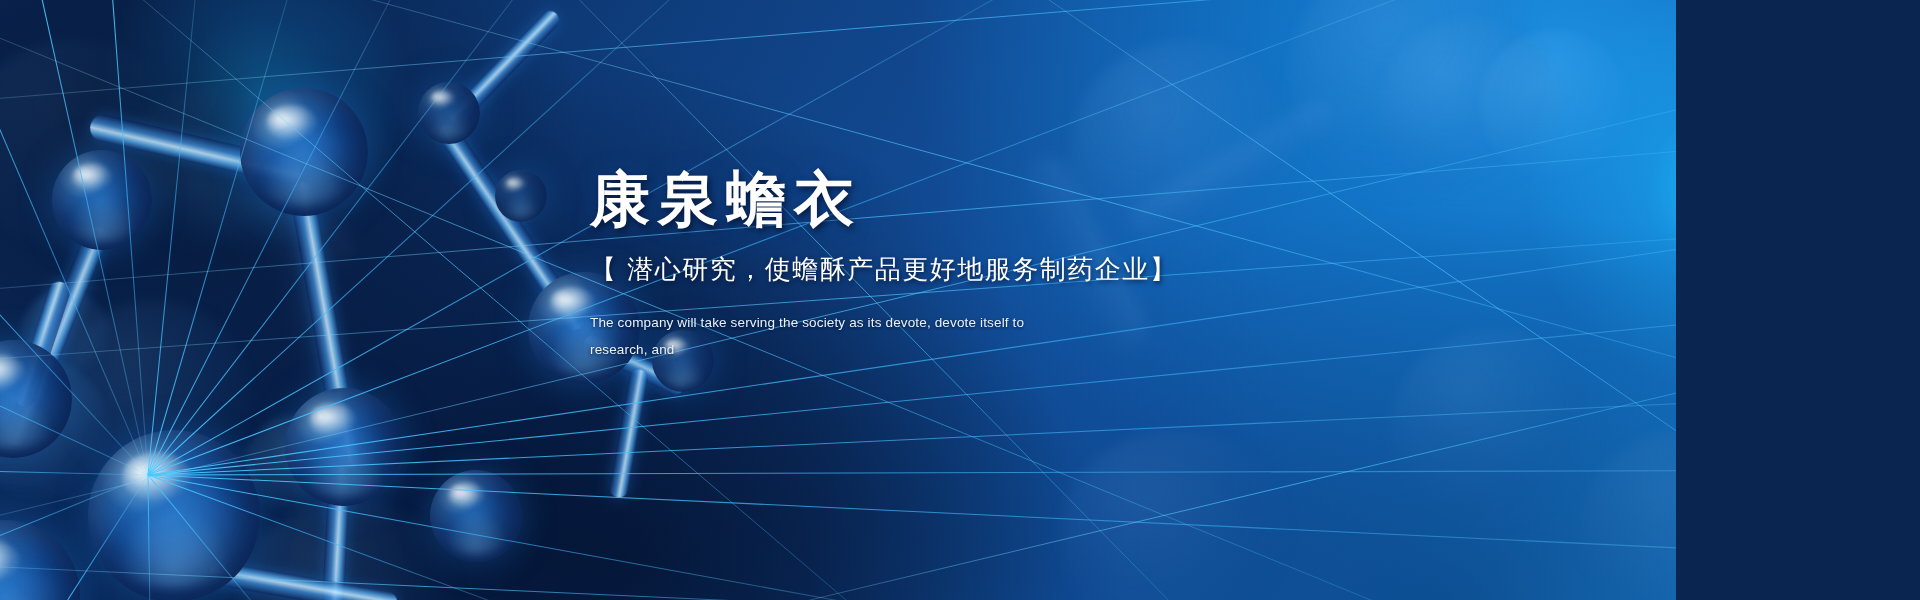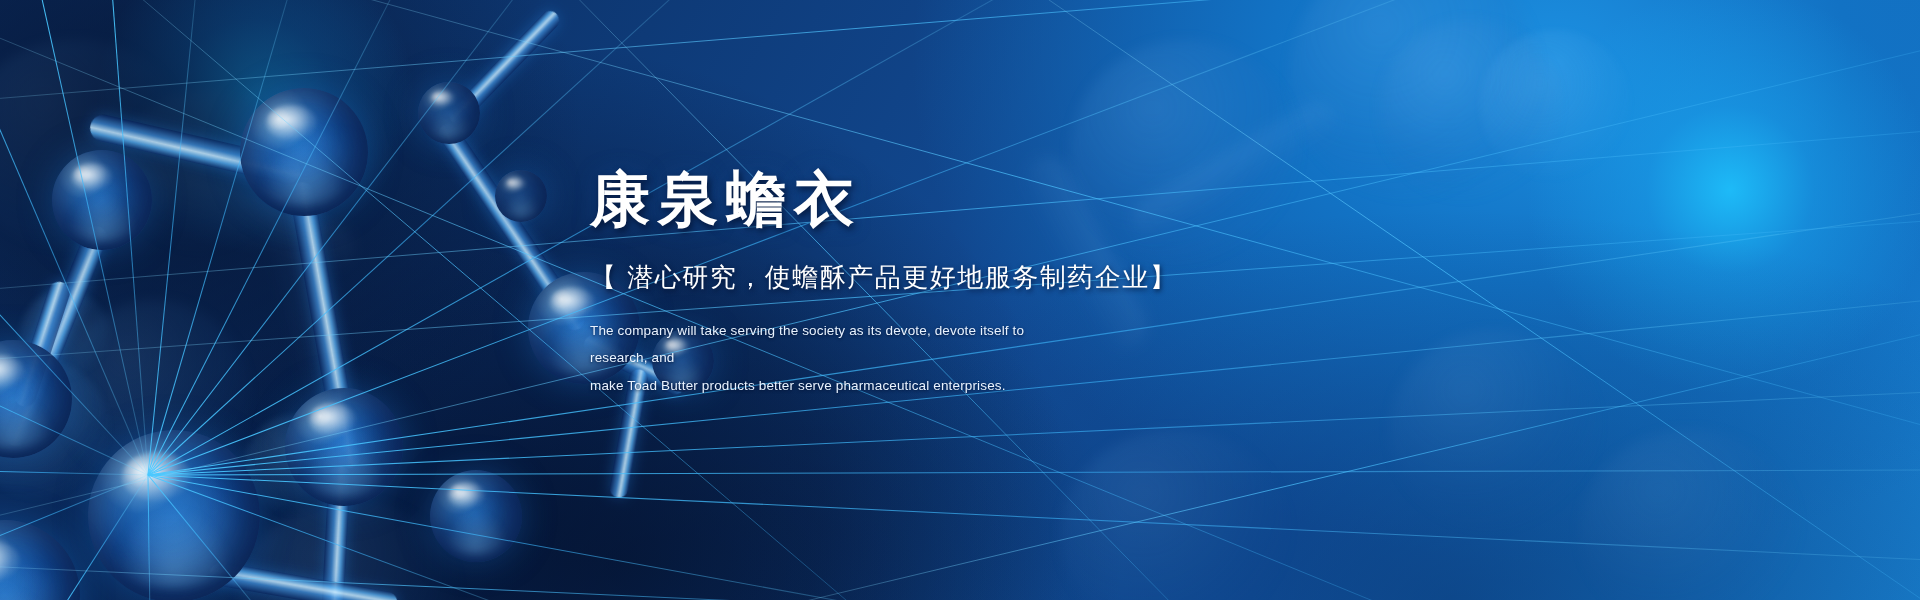--- a/index.html
+++ b/index.html
@@ -1,21 +1,21 @@
 <!DOCTYPE html>
 <html><head>
 <meta charset="utf-8">
 <style>
   * { margin:0; padding:0; box-sizing:border-box; }
   html,body{ width:1920px; height:600px; overflow:hidden; background:#0a2550; }
   body{ font-family:"Liberation Sans","DejaVu Sans",sans-serif; }
 
   .banner{
     position:relative;
-    width:1920px; height:600px;
+    width:1676px; height:600px;
     overflow:hidden;
     background:
       radial-gradient(circle 300px at 1730px 190px, rgba(30,190,250,.95) 0%, rgba(25,160,235,.55) 28%, rgba(20,110,200,0) 68%),
       radial-gradient(circle 220px at 255px 95px, rgba(25,165,240,.85) 0%, rgba(20,130,215,.45) 35%, rgba(15,90,180,0) 72%),
       radial-gradient(ellipse 900px 700px at 1560px 60px, #1c8fe0 0%, #1272c4 32%, rgba(14,80,160,0) 72%),
       radial-gradient(ellipse 760px 620px at 480px 520px, #061c45 0%, rgba(7,30,72,.65) 45%, rgba(8,35,80,0) 78%),
       linear-gradient(118deg, #0b2a5c 0%, #0d3670 24%, #11478e 48%, #1257a8 70%, #1472c4 88%, #1a86d8 100%);
     text-decoration: underline;
   }
 
@@ -93,21 +93,21 @@
     z-index:40;
   }
   .title{
     font-family:"DejaVu Sans","Liberation Sans",sans-serif;
     font-size:60px; font-weight:700; color:#ffffff;
     letter-spacing:8px; line-height:1.05;
     text-shadow:2px 3px 7px rgba(2,14,44,.85), 0 0 22px rgba(20,80,160,.45);
     white-space:nowrap;
   }
   .subtitle{
-    margin-top:30px;
+    margin-top:22px;
     font-family:"DejaVu Sans","Liberation Sans",sans-serif;
     font-size:26px; font-weight:400; color:#ffffff;
     letter-spacing:1.5px; line-height:1.3;
     text-shadow:1px 2px 5px rgba(2,14,44,.8);
     white-space:nowrap;
   }
   .desc{
     margin-top:22px;
     font-family:"Liberation Sans","DejaVu Sans",sans-serif;
     font-size:13.5px; font-weight:400; color:#e9f3ff;
@@ -239,17 +239,16 @@
       <line x1="-20" y1="566" x2="980" y2="612"></line>
       <line x1="120" y1="-20" x2="860" y2="612"></line>
     </g>
   </svg>
 
   <div class="copy">
     <div class="title">康泉蟾衣</div>
     <div class="subtitle">【 潜心研究，使蟾酥产品更好地服务制药企业】</div>
     <div class="desc">
       <span>The company will take serving the society as its devote, devote itself to research, and</span>
-      <span>make Toad Butter products better serve pharmaceutical enterprises.</span>
     </div>
   </div>
 
 </div>
 
 </body></html>

